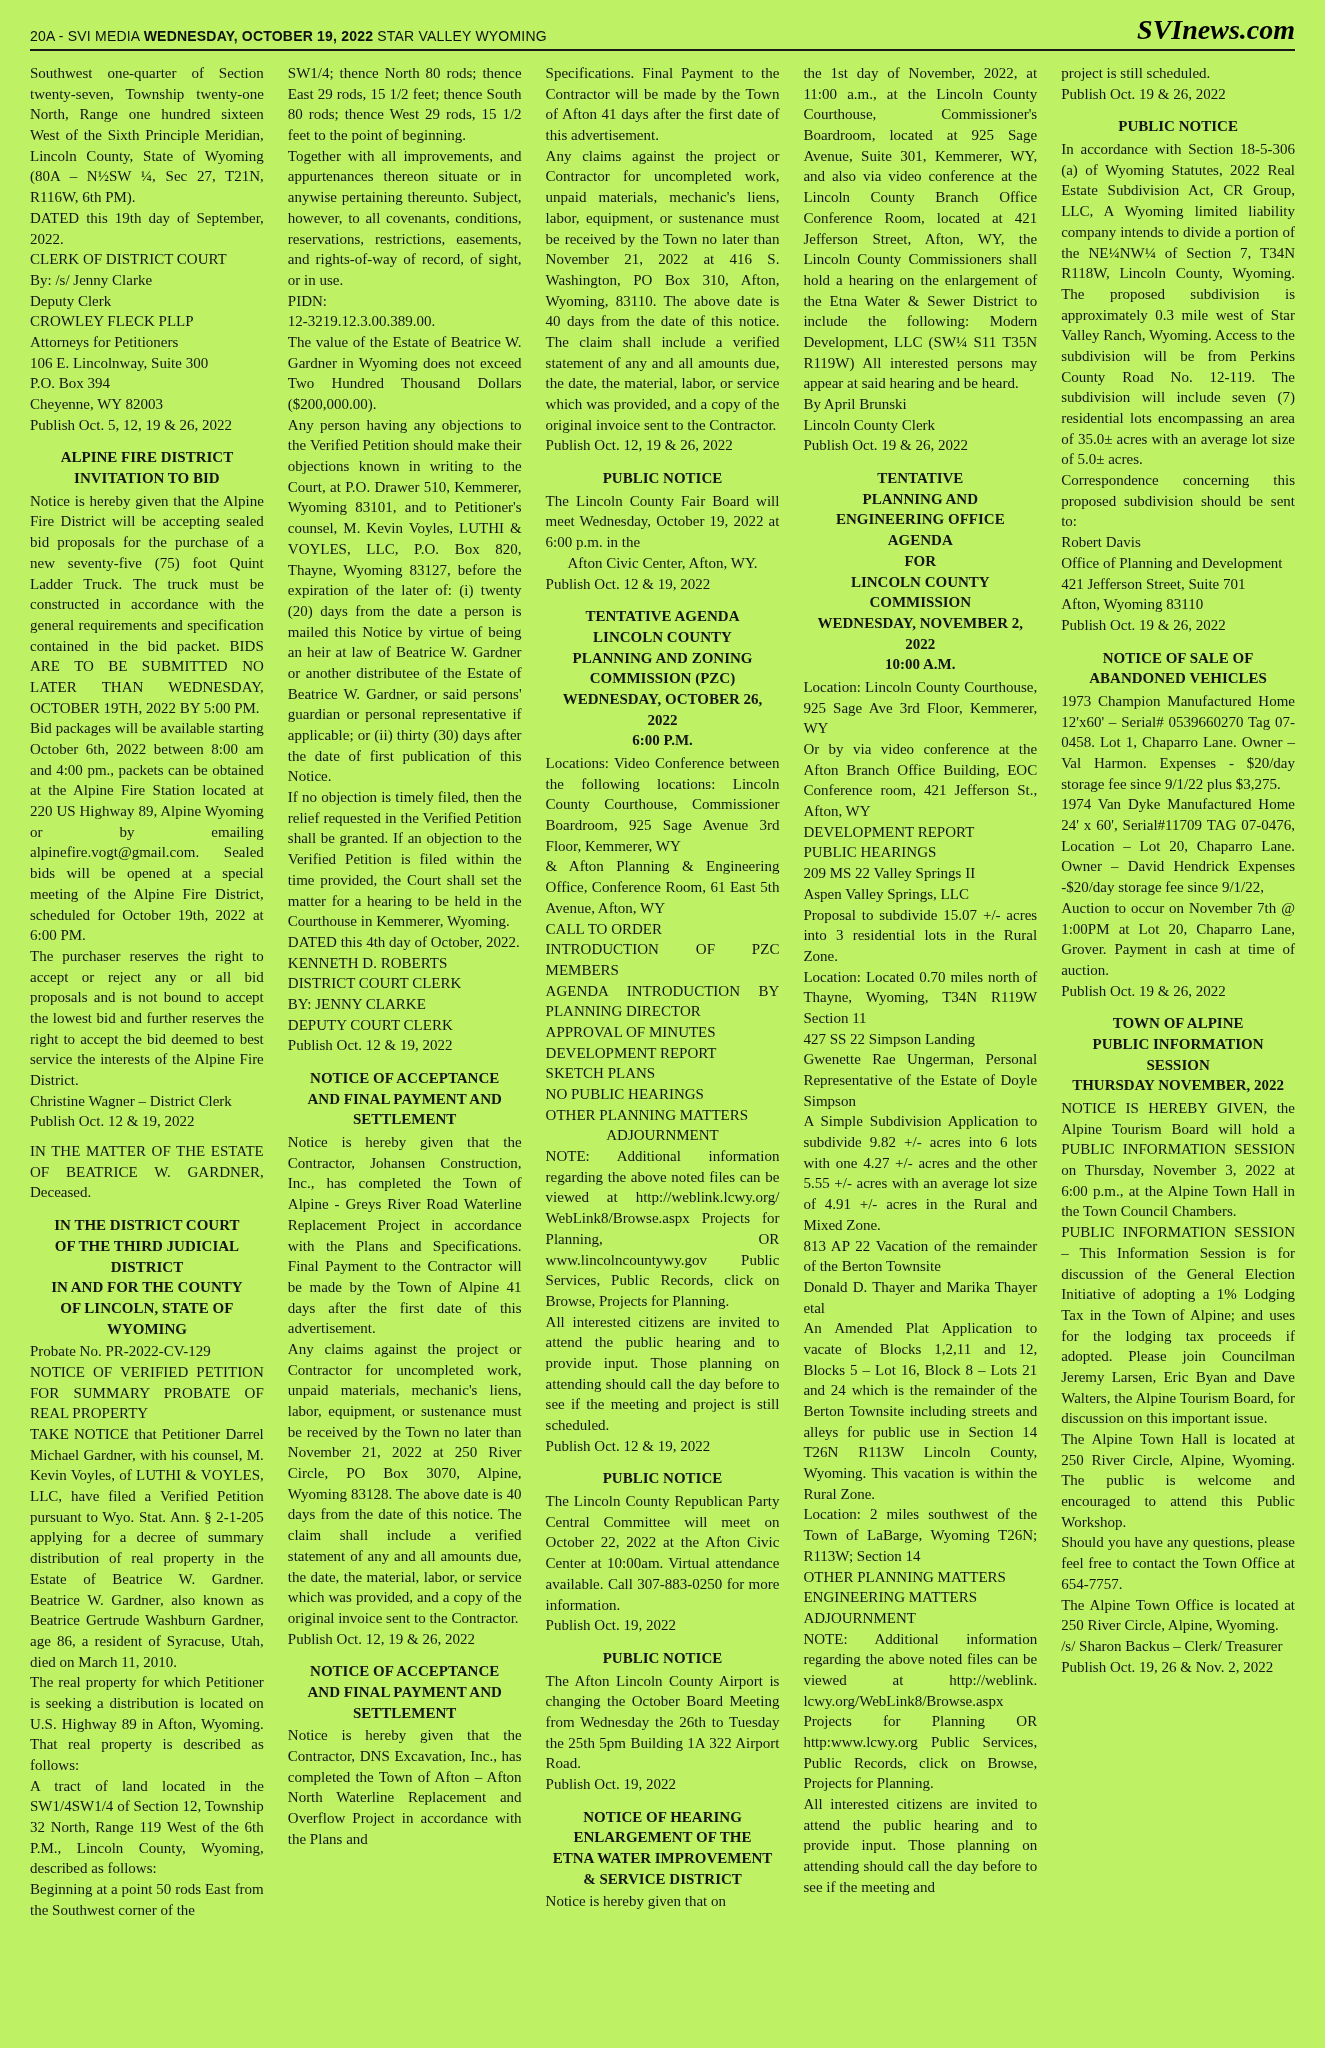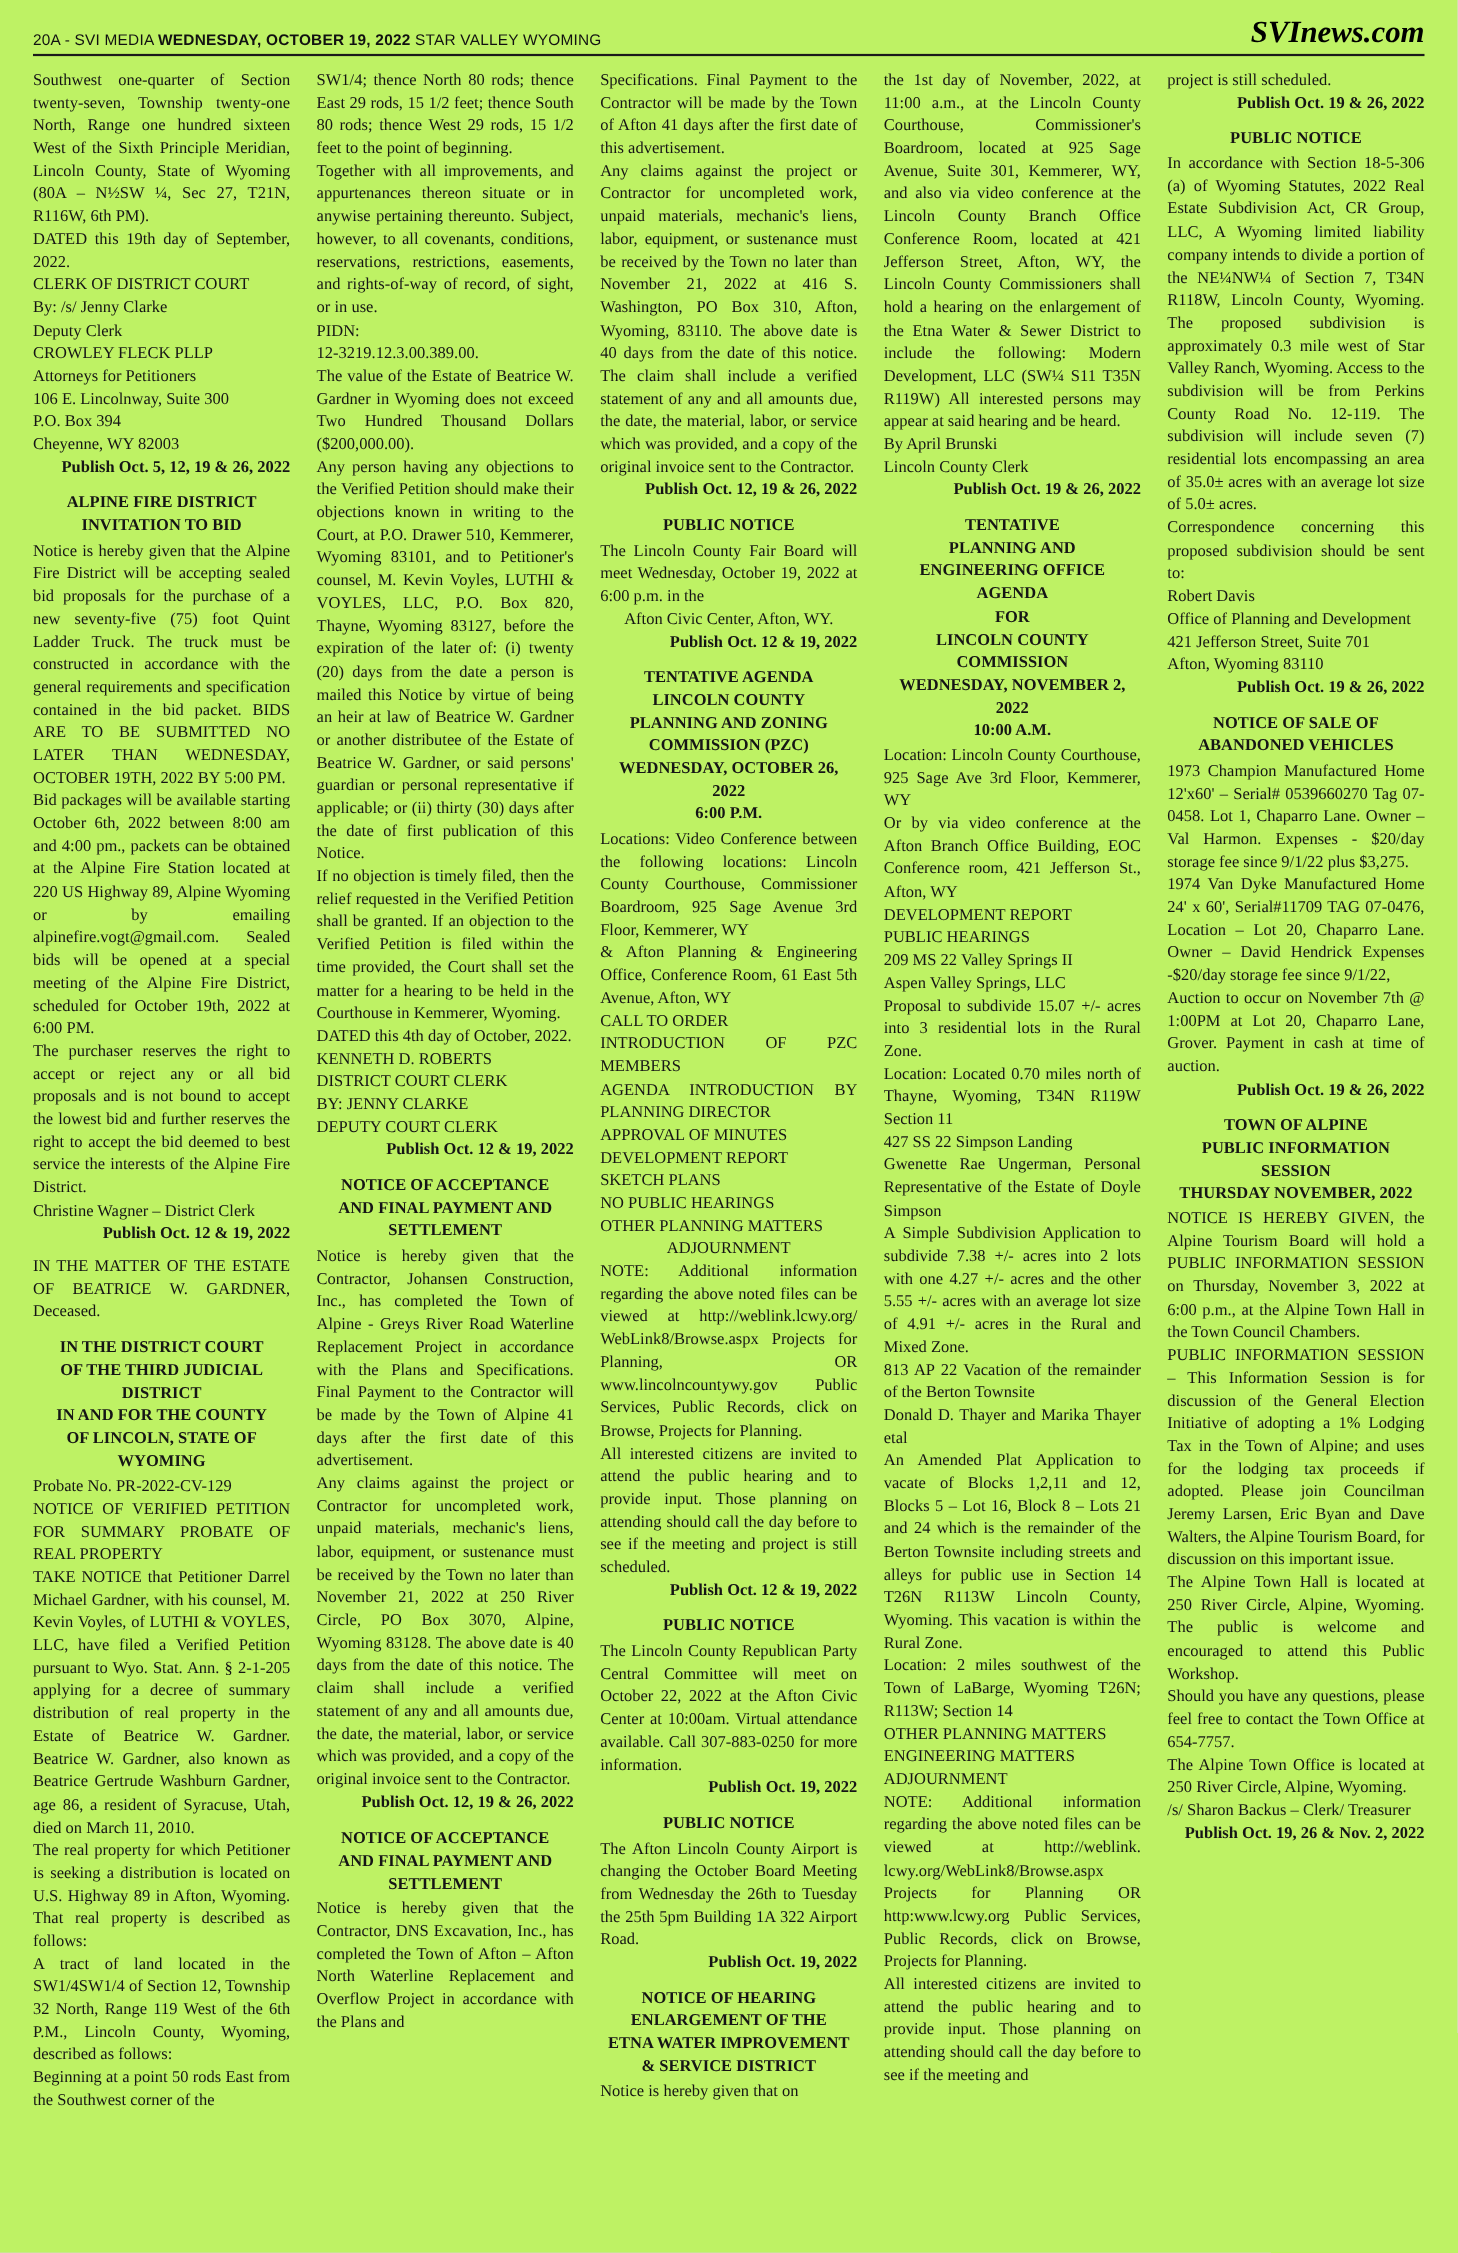--- a/index.html
+++ b/index.html
@@ -26,21 +26,21 @@
   }
   .cols { display: flex; gap: 24px; margin-top: 12px; }
   .col { flex: 1 1 0; min-width: 0; }
   .blk { font-size: 15px; line-height: 1.38; margin: 0; }
   .b-p { text-align: justify; }
   .b-c { text-align: center; }
   .b-h {
     font-weight: bold; text-align: center; white-space: pre-line;
     margin-top: 12px; margin-bottom: 2px;
   }
-  .b-pub { font-weight: bold; text-align: right; margin-bottom: 9px; }
+  .b-pub { font-weight: normal; text-align: left; margin-bottom: 9px; }
   .col .blk:first-child { margin-top: 0; }
 </style>
 </head>
 <body>
 
 <div class="page">
   <div class="masthead">
     <div class="mast-left">
       <span>20A - SVI MEDIA</span>
       <span class="bold">WEDNESDAY, OCTOBER 19, 2022</span>
@@ -167,21 +167,21 @@
         <div class="blk b-p">Location: Lincoln County Courthouse, 925 Sage Ave 3rd Floor, Kemmerer, WY</div>
         <div class="blk b-p">Or by via video conference at the Afton Branch Office Building, EOC Conference room, 421 Jefferson St., Afton, WY</div>
         <div class="blk b-p">DEVELOPMENT REPORT</div>
         <div class="blk b-p">PUBLIC HEARINGS</div>
         <div class="blk b-p">209 MS 22 Valley Springs II</div>
         <div class="blk b-p">Aspen Valley Springs, LLC</div>
         <div class="blk b-p">Proposal to subdivide 15.07 +/- acres into 3 residential lots in the Rural Zone.</div>
         <div class="blk b-p">Location: Located 0.70 miles north of Thayne, Wyoming, T34N R119W Section 11</div>
         <div class="blk b-p">427 SS 22 Simpson Landing</div>
         <div class="blk b-p">Gwenette Rae Ungerman, Personal Representative of the Estate of Doyle Simpson</div>
-        <div class="blk b-p">A Simple Subdivision Application to subdivide 7.38 +/- acres into 2 lots with one 4.27 +/- acres and the other 5.55 +/- acres with an average lot size of 4.91 +/- acres in the Rural and Mixed Zone.</div>
+        <div class="blk b-p">A Simple Subdivision Application to subdivide 9.82 +/- acres into 6 lots with one 4.27 +/- acres and the other 5.55 +/- acres with an average lot size of 4.91 +/- acres in the Rural and Mixed Zone.</div>
         <div class="blk b-p">813 AP 22 Vacation of the remainder of the Berton Townsite</div>
         <div class="blk b-p">Donald D. Thayer and Marika Thayer etal</div>
         <div class="blk b-p">An Amended Plat Application to vacate of Blocks 1,2,11 and 12, Blocks 5 – Lot 16, Block 8 – Lots 21 and 24 which is the remainder of the Berton Townsite including streets and alleys for public use in Section 14 T26N R113W Lincoln County, Wyoming. This vacation is within the Rural Zone.</div>
         <div class="blk b-p">Location: 2 miles southwest of the Town of LaBarge, Wyoming T26N; R113W; Section 14</div>
         <div class="blk b-p">OTHER PLANNING MATTERS</div>
         <div class="blk b-p">ENGINEERING MATTERS</div>
         <div class="blk b-p">ADJOURNMENT</div>
         <div class="blk b-p">NOTE: Additional information regarding the above noted files can be viewed at http://weblink. lcwy.org/WebLink8/Browse.aspx Projects for Planning OR http:www.lcwy.org Public Services, Public Records, click on Browse, Projects for Planning.</div>
         <div class="blk b-p">All interested citizens are invited to attend the public hearing and to provide input. Those planning on attending should call the day before to see if the meeting and</div>
       </div>

